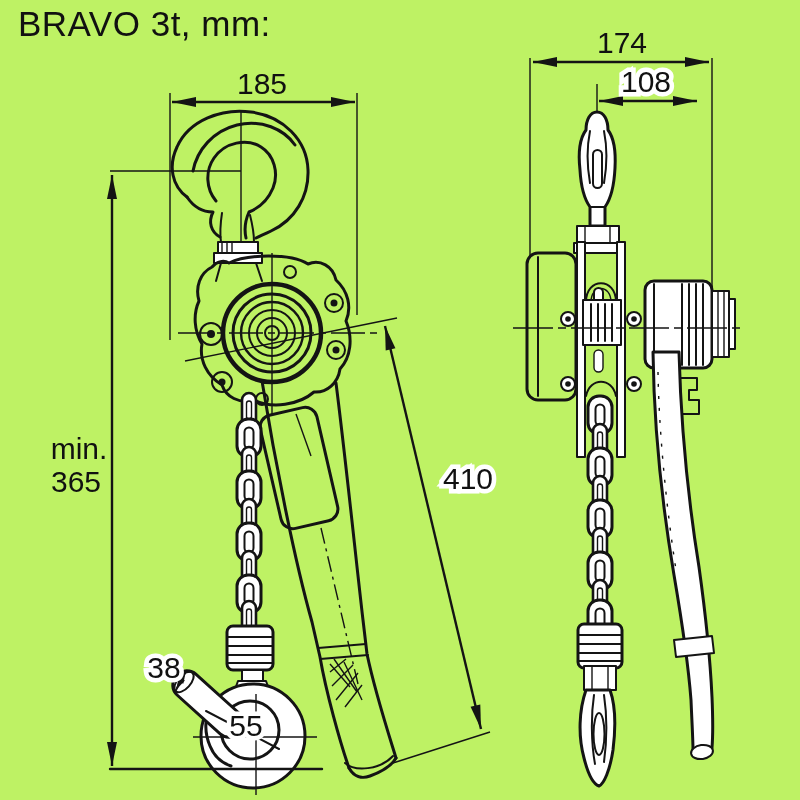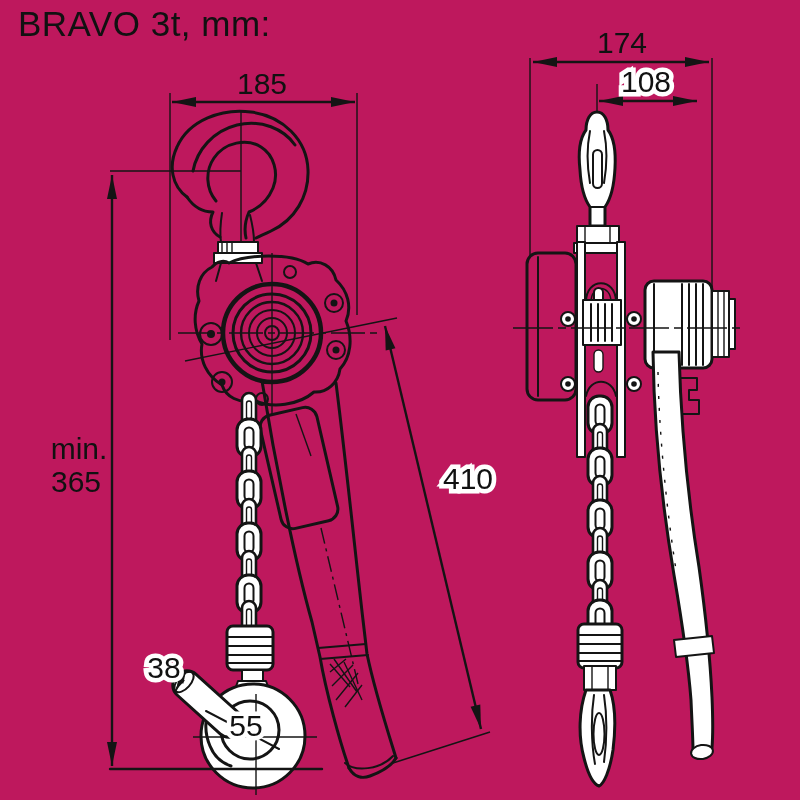--- a/index.html
+++ b/index.html
@@ -1,16 +1,16 @@
 <!DOCTYPE html>
 <html><head>
 <meta charset="utf-8">
 <style>
   html,body{margin:0;padding:0;background:#fff;}
-  .canvas{position:relative;width:800px;height:800px;background:#be185d;overflow:hidden;
+  .canvas{position:relative;width:800px;height:800px;background:#bef264;overflow:hidden;
           font-family:"Liberation Sans",sans-serif;}
   .title{position:absolute;left:18px;top:4px;font-size:35px;color:#111;letter-spacing:.5px;}
   svg{position:absolute;left:0;top:0;}
   .ln{stroke:#141414;fill:none;stroke-width:3;stroke-linecap:round;stroke-linejoin:round;}
   .ln2{stroke:#141414;fill:none;stroke-width:2;stroke-linecap:round;stroke-linejoin:round;}
   .ln25{stroke:#141414;fill:none;stroke-width:2.4;stroke-linecap:round;stroke-linejoin:round;}
   .thin{stroke:#141414;fill:none;stroke-width:1.4;}
   .dim{stroke:#141414;fill:none;stroke-width:2.4;}
   .wf{fill:#ffffff;}
   text{font-family:"Liberation Sans",sans-serif;font-size:30px;fill:#111;}

